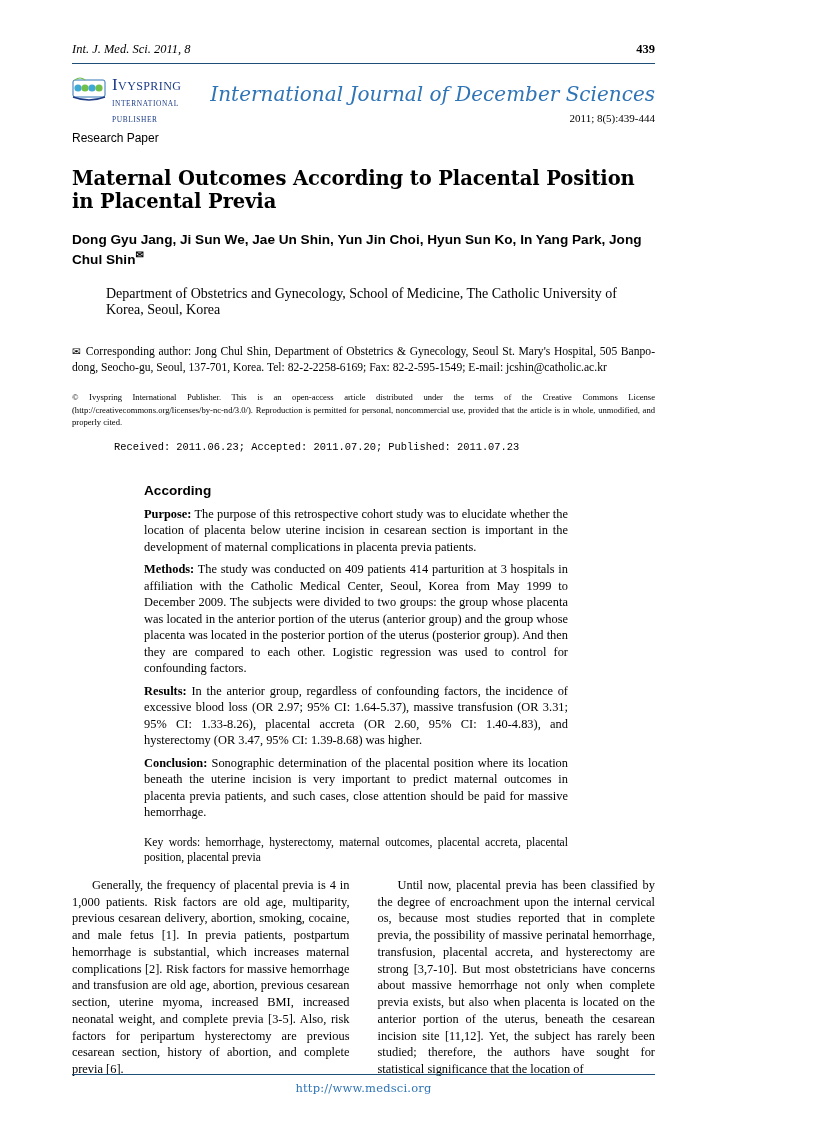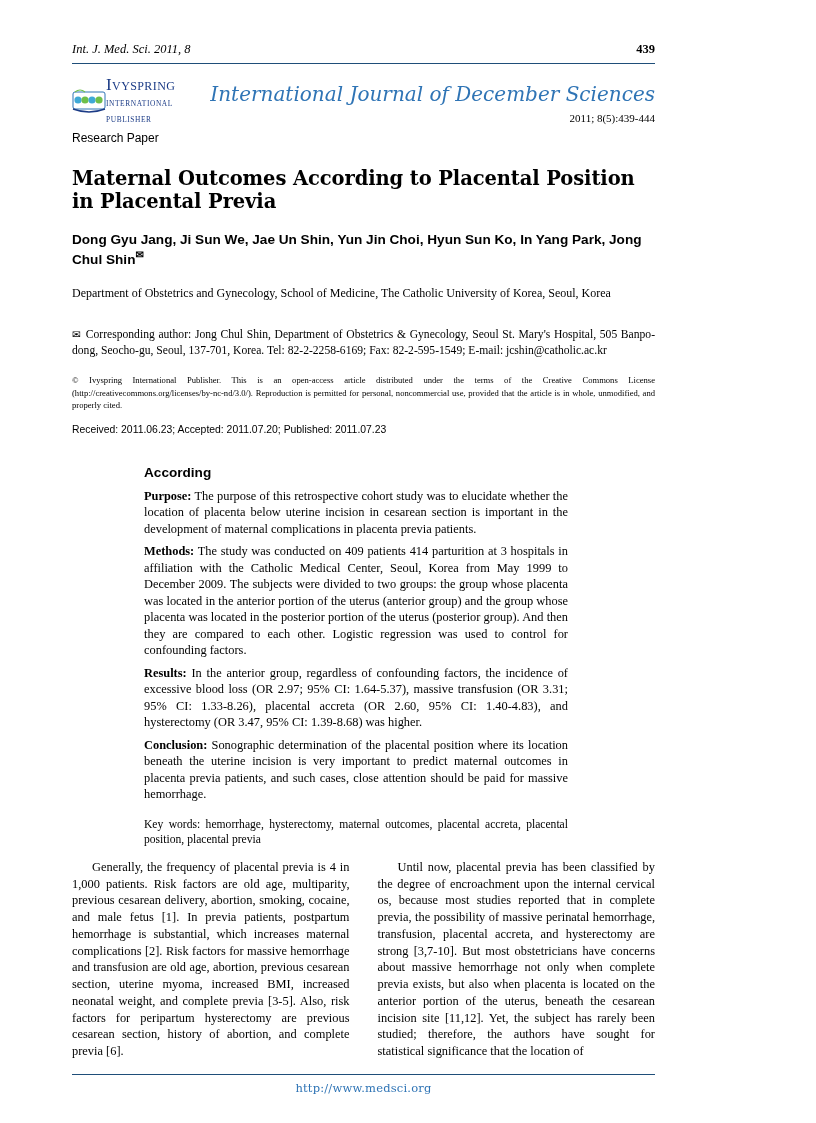--- a/index.html
+++ b/index.html
@@ -44,21 +44,21 @@
 
   
   .masthead {
     display: flex;
     justify-content: space-between;
     align-items: flex-start;
     margin-top: 12px;
   }
   .logo-block {
     display: flex;
-    align-items: center;
+    gap: 6px;
   }
   .logo-mark {
     width: 34px;
     height: 26px;
     position: relative;
   }
   .logo-text {
     line-height: 1;
   }
   .logo-title {
@@ -113,45 +113,47 @@
     font-weight: bold;
     margin-top: 17px;
     line-height: 1.3;
   }
   .envelope {
     font-size: 10px;
     vertical-align: super;
   }
   .affiliation {
     font-family: "Liberation Serif", serif;
-    font-size: 12px;
+    font-size: 14px;
     margin-top: 17px;
+    margin-left: 34px;
   }
   .corresponding {
     font-family: "Liberation Serif", serif;
     font-size: 11.6px;
     margin-top: 26px;
     line-height: 1.45;
     text-align: justify;
   }
   .corr-mark {
     font-size: 10.5px;
     margin-right: 5px;
   }
   .copyright {
     font-family: "Liberation Serif", serif;
     font-size: 8.6px;
     margin-top: 14px;
     line-height: 1.45;
     text-align: justify;
   }
   .dates {
-    font-family: Liberation Sans, sans-serif;
+    font-family: Liberation Mono, monospace;
     font-size: 10.4px;
     margin-top: 12px;
+    margin-left: 42px;
   }
 
   
   .abstract-wrap {
     margin: 30px 0 0 72px;
     width: 424px;
   }
   .abstract-title {
     font-family: "Liberation Sans", sans-serif;
     font-size: 13.6px;

